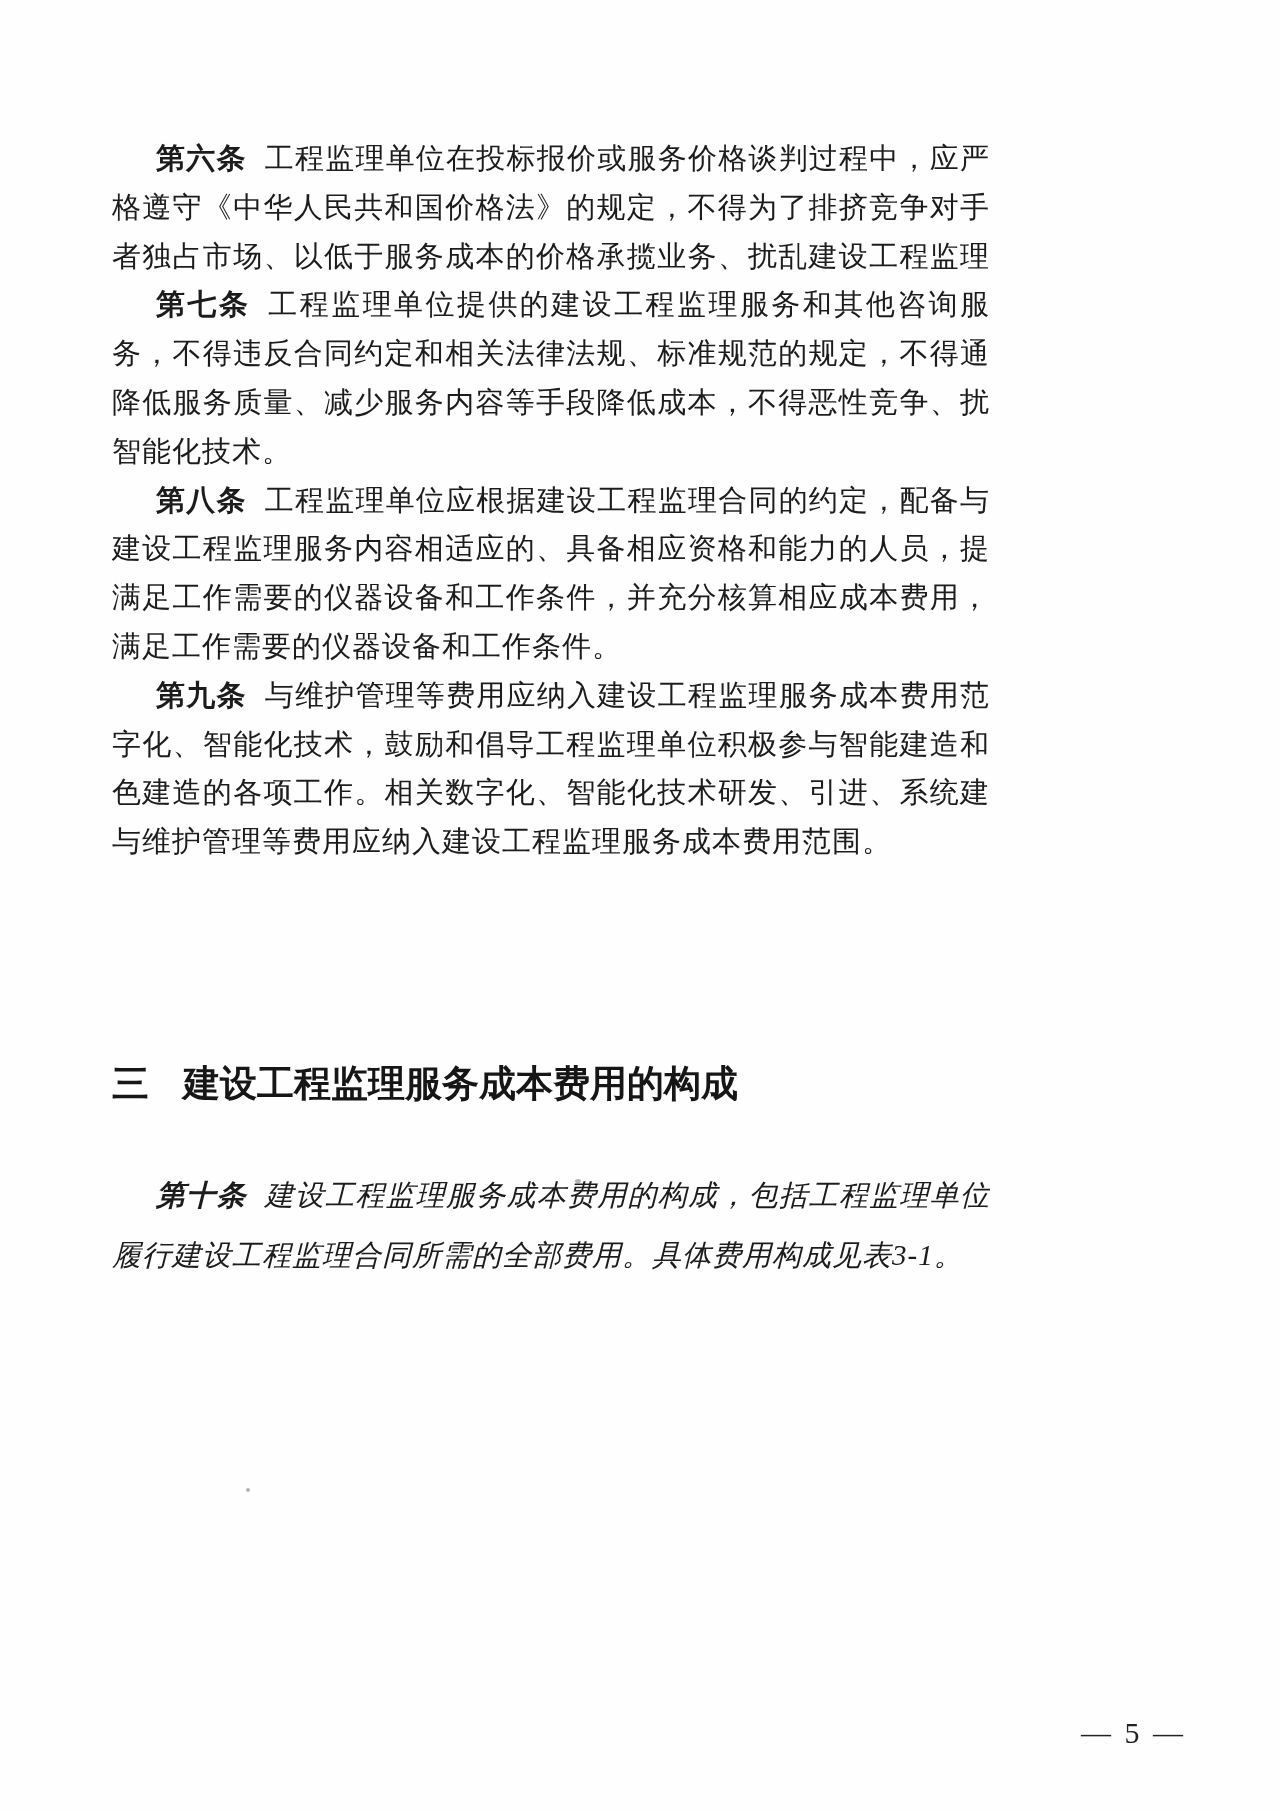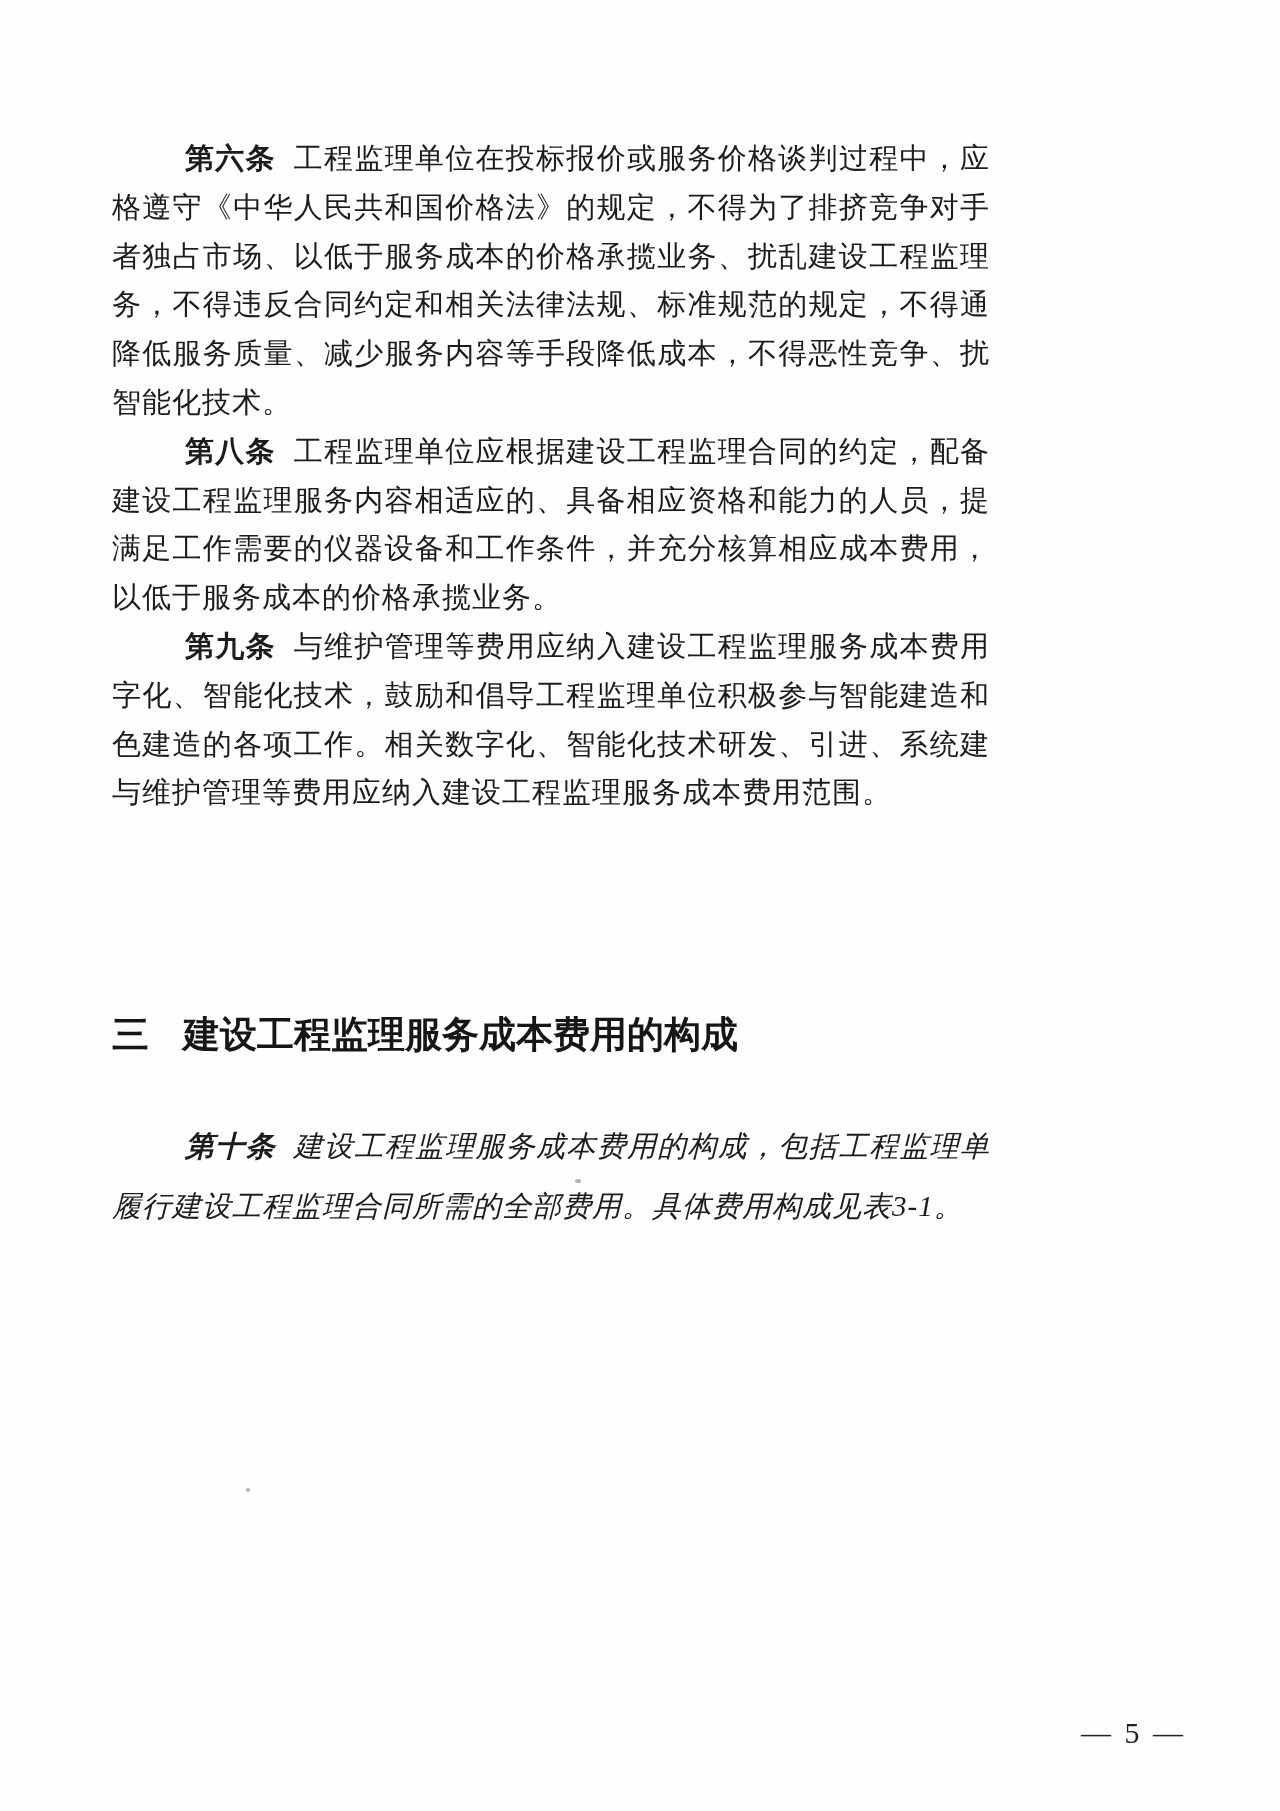--- a/index.html
+++ b/index.html
@@ -25,21 +25,20 @@
     overflow:hidden;
     letter-spacing:1px;
   }
   .line.full{text-align-last:justify;}
   .line.last{text-align-last:left;}
   .line.first{text-indent:44px;}
   .art-label{
     font-weight:700;
     font-family:"Liberation Sans", sans-serif;
     margin-right:18px;
-    margin-left:29px;
   }
   .section-heading{
     margin-top:193px;
     font-weight:700;
     font-size:37px;
     line-height:50px;
     font-family:"Liberation Sans", sans-serif;
     color:#161616;
   }
   .section-heading .sec-num{margin-right:34px;}
@@ -70,30 +69,31 @@
 <div class="page">
   <div class="content">
 
     <div>
       <div class="line full first"><span class="art-label">第六条</span><span>工程监理单位在投标报价或服务价格谈判过程中，应严</span></div>
       <div class="line full">格遵守《中华人民共和国价格法》的规定，不得为了排挤竞争对手或</div>
       <div class="line full">者独占市场、以低于服务成本的价格承揽业务、扰乱建设工程监理市</div>
     </div>
 
     <div>
+      <div class="line full first"><span class="art-label">第七条</span><span>工程监理单位提供的建设工程监理服务和其他咨询服</span></div>
       <div class="line full">务，不得违反合同约定和相关法律法规、标准规范的规定，不得通过</div>
       <div class="line full">降低服务质量、减少服务内容等手段降低成本，不得恶性竞争、扰乱</div>
       <div class="line last">智能化技术。</div>
     </div>
 
     <div>
       <div class="line full first"><span class="art-label">第八条</span><span>工程监理单位应根据建设工程监理合同的约定，配备与</span></div>
       <div class="line full">建设工程监理服务内容相适应的、具备相应资格和能力的人员，提供</div>
       <div class="line full">满足工作需要的仪器设备和工作条件，并充分核算相应成本费用，以</div>
-      <div class="line last">以低于服务成本的价格承揽业务。</div>
+      <div class="line last">满足工作需要的仪器设备和工作条件。</div>
     </div>
 
     <div>
       <div class="line full first"><span class="art-label">第九条</span><span>与维护管理等费用应纳入建设工程监理服务成本费用范围</span></div>
       <div class="line full">字化、智能化技术，鼓励和倡导工程监理单位积极参与智能建造和绿</div>
       <div class="line full">色建造的各项工作。相关数字化、智能化技术研发、引进、系统建设</div>
       <div class="line last">与维护管理等费用应纳入建设工程监理服务成本费用范围。</div>
     </div>
 
     <div class="section-heading">

